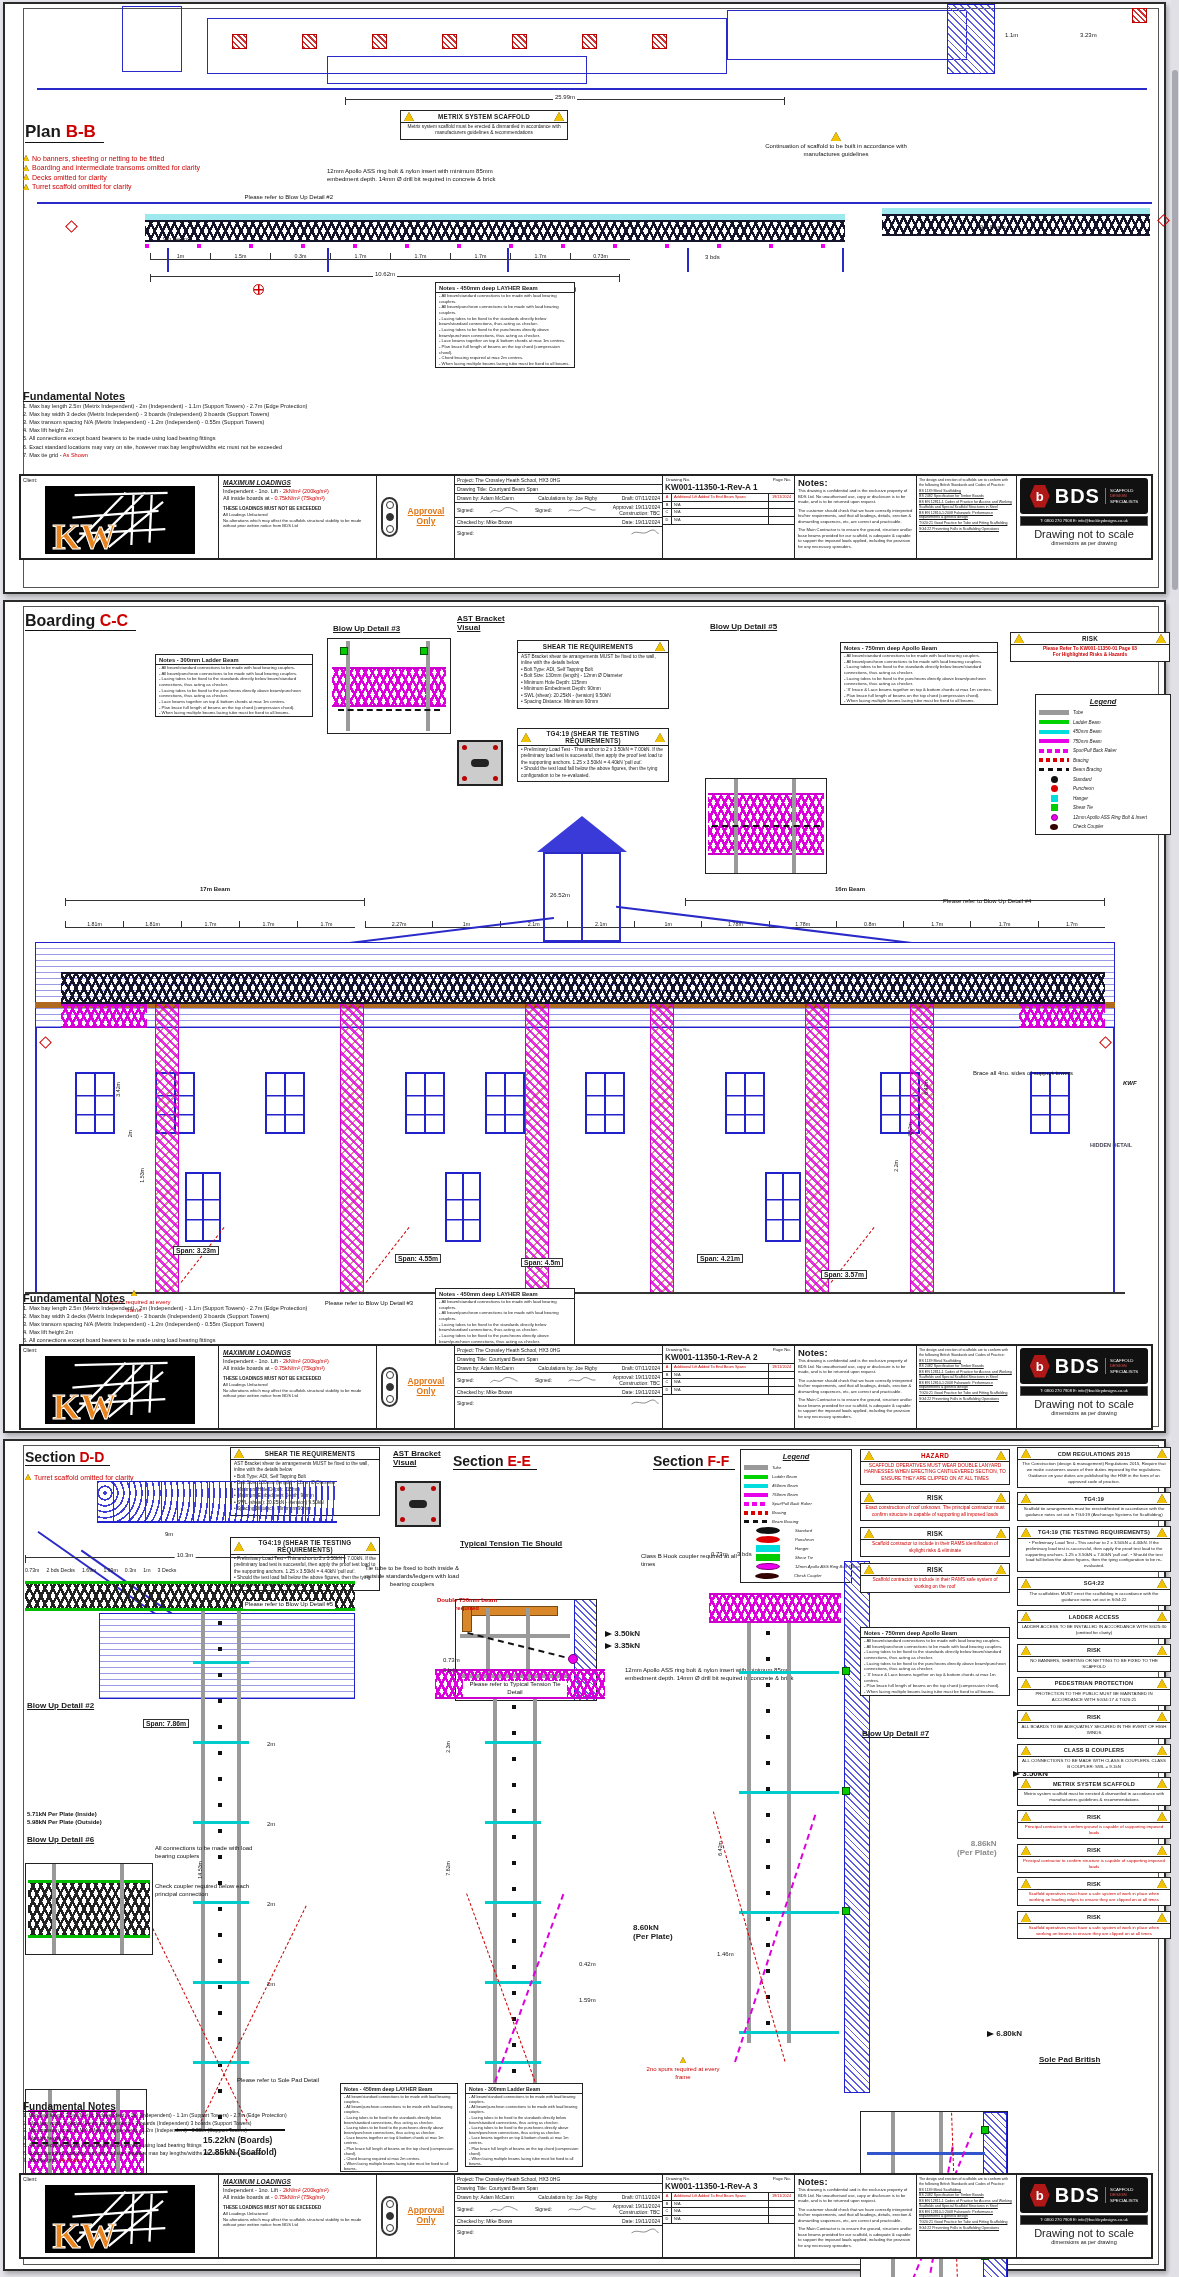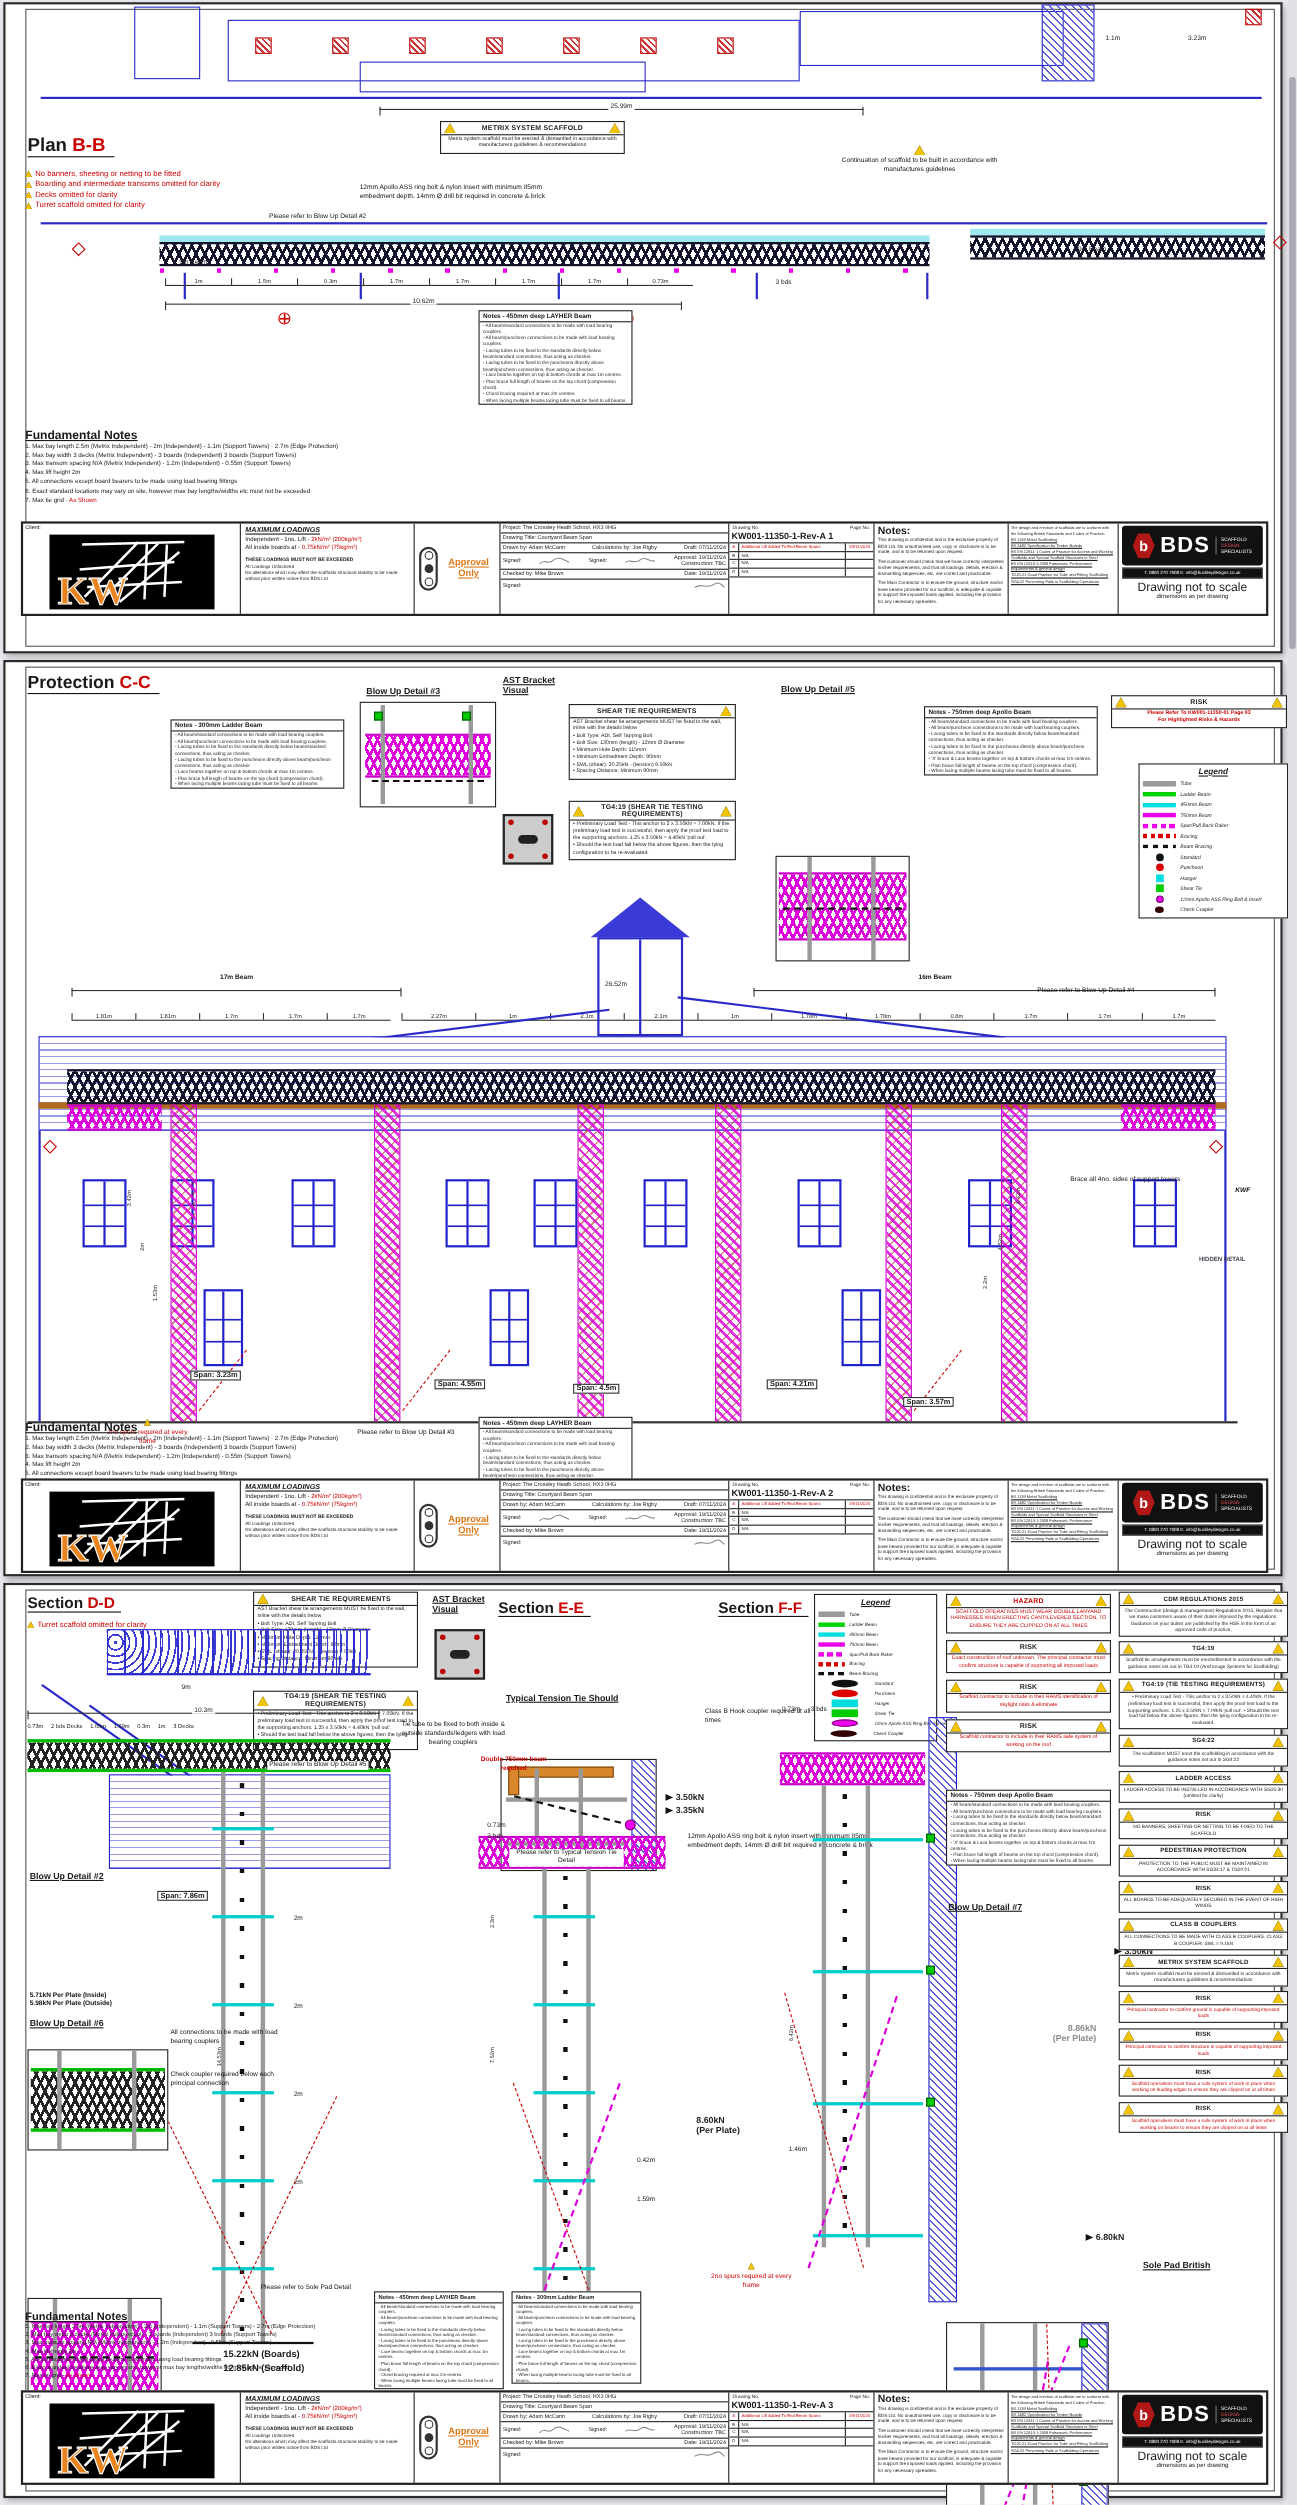--- a/index.html
+++ b/index.html
@@ -375,21 +375,21 @@
           <div class="bds-contact">T: 0800 270 7908    E: info@buckleydesigns.co.uk</div>
           <div class="bds-scale">Drawing not to scale</div>
           <div class="bds-scale2">dimensions as per drawing</div>
         </div>
       </div>
     </div>
 </section>
 
 <section class="sheet" style="top:600px;height:833px">
   <div class="frame"></div>
-  <div class="abs ptitle" style="left:20px;top:10px;font-size:16px"><span>Protection</span> <span class="red">C-C</span></div>
+  <div class="abs ptitle" style="left:20px;top:10px;font-size:16px"><span>Boarding</span> <span class="red">C-C</span></div>
 
   <div class="nbox abs" style="left:150px;top:52px;width:158px">
     <div class="nbox-title">Notes - 300mm Ladder Beam</div>
     <div>
         <div class="nline">- All beam/standard connections to be made with load bearing couplers.</div>
         <div class="nline">- All beam/puncheon connections to be made with load bearing couplers.</div>
         <div class="nline">- Lacing tubes to be fixed to the standards directly below beam/standard connections, thus acting as checker.</div>
         <div class="nline">- Lacing tubes to be fixed to the puncheons directly above beam/puncheon connections, thus acting as checker.</div>
         <div class="nline">- Lace beams together on top &amp; bottom chords at max 1m centres.</div>
         <div class="nline">- Plan brace full length of beams on the top chord (compression chord).</div>

